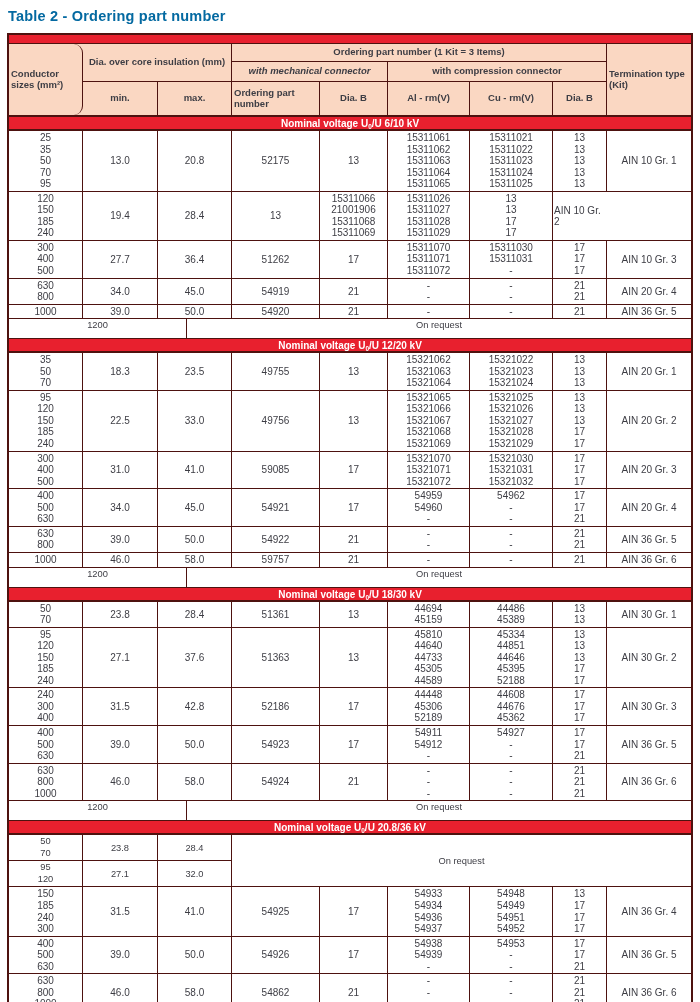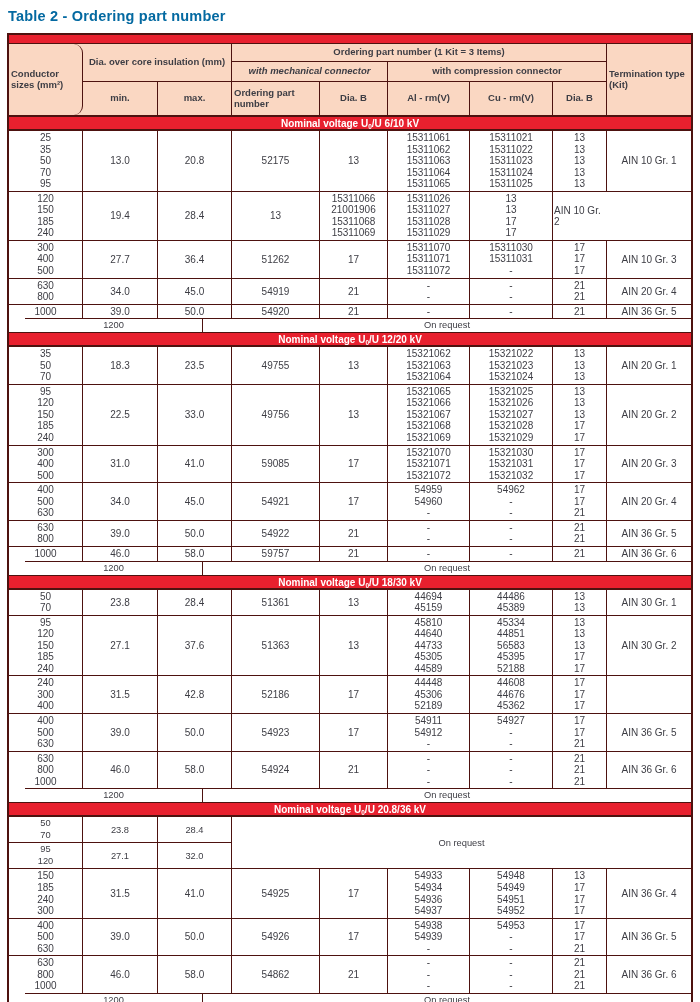--- a/index.html
+++ b/index.html
@@ -68,21 +68,21 @@
   .grp:first-child{border-top:none;}
   .cell{
     display:flex;flex-direction:column;align-items:center;justify-content:center;
     padding:1px 1px;
   }
   .line{line-height:11.55px;height:11.55px;text-align:center;width:100%;}
   .single{justify-content:center;}
   
   .reqrow{
     display:flex;border-top:1px solid var(--bd);font-size:9.3px;
-    height:14px;line-height:13px;margin-left:16px;
+    height:20px;line-height:13px;
   }
   .reqrow .sz{width:178px;border-right:1px solid var(--bd);text-align:center;}
   .reqrow .lbl{flex:1;text-align:center;}
   
   .dual{display:flex;border-top:1px solid var(--bd);font-size:9.3px;}
   .dual-left{width:223px;display:flex;flex-direction:column;border-right:1px solid var(--bd);}
   .dual-sub{display:grid;grid-template-columns:74px 75px 1fr;}
   .dual-sub + .dual-sub{border-top:1px solid var(--bd);}
   .dual-right{flex:1;display:flex;align-items:center;justify-content:center;}
 </style>
@@ -453,21 +453,21 @@
           <div class="cell br">
             <div class="line">45810</div>
             <div class="line">44640</div>
             <div class="line">44733</div>
             <div class="line">45305</div>
             <div class="line">44589</div>
           </div>
           <div class="cell br">
             <div class="line">45334</div>
             <div class="line">44851</div>
-            <div class="line">56583</div>
+            <div class="line">44646</div>
             <div class="line">45395</div>
             <div class="line">52188</div>
           </div>
           <div class="cell br">
             <div class="line">13</div>
             <div class="line">13</div>
             <div class="line">13</div>
             <div class="line">17</div>
             <div class="line">17</div>
           </div>
@@ -491,20 +491,21 @@
           <div class="cell br">
             <div class="line">44608</div>
             <div class="line">44676</div>
             <div class="line">45362</div>
           </div>
           <div class="cell br">
             <div class="line">17</div>
             <div class="line">17</div>
             <div class="line">17</div>
           </div>
+          <div class="cell single">AIN 30 Gr. 3</div>
         </div>
         <div class="grp">
           <div class="cell br">
             <div class="line">400</div>
             <div class="line">500</div>
             <div class="line">630</div>
           </div>
           <div class="cell single br">39.0</div>
           <div class="cell single br">50.0</div>
           <div class="cell single br">54923</div>

